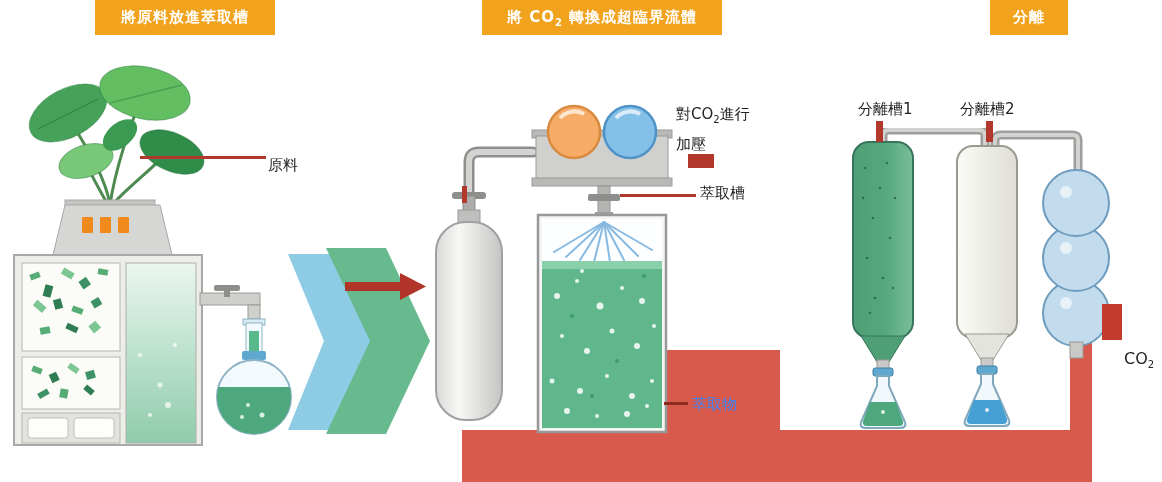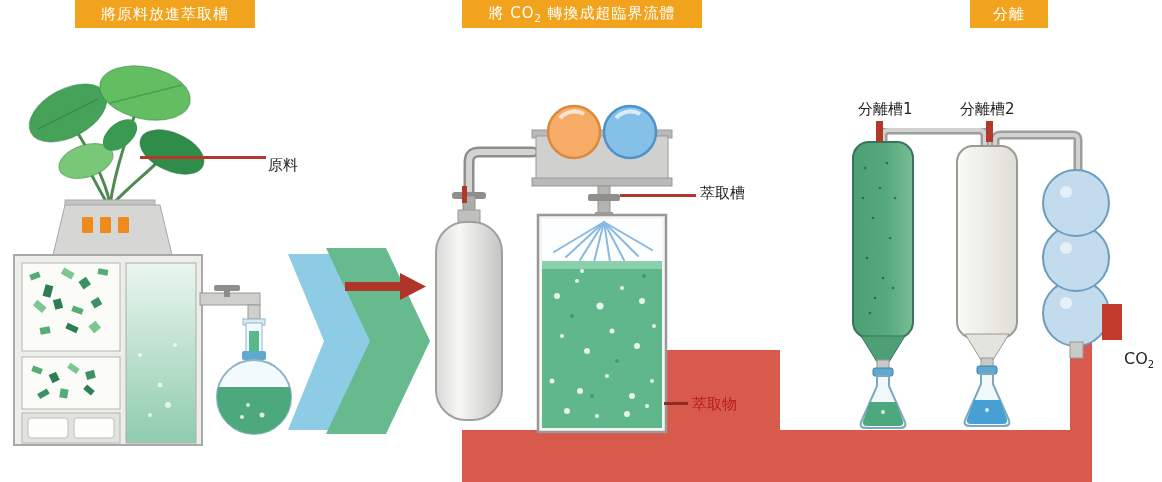--- a/index.html
+++ b/index.html
@@ -1,34 +1,34 @@
 <!DOCTYPE html>
 <html><head>
 <meta charset="utf-8">
 <style>
   html,body{margin:0;padding:0;background:#fff;}
   .canvas{position:relative;width:1162px;height:482px;background:#ffffff;overflow:hidden;
           font-family:"DejaVu Sans","Liberation Sans",sans-serif;}
   
-  .step-header{position:absolute;top:0;height:28px;background:#F2A31D;color:#fff;
-               font-weight:normal;font-size:15px;display:flex;align-items:center;justify-content:center;
-               letter-spacing:1px;}
+  .step-header{position:absolute;top:0;height:35px;background:#F2A31D;color:#fff;
+               font-weight:bold;font-size:15px;display:flex;align-items:center;justify-content:center;
+               letter-spacing:1px;margin-left:20px;}
   #h1{left:75px;width:180px;}
   #h2{left:462px;width:240px;}
   #h3{left:970px;width:78px;}
   .step-header sub{font-size:10px;}
   
   .callout{position:absolute;font-size:15px;color:#222;white-space:nowrap;line-height:20px;}
   .callout sub{font-size:10px;}
   #call-raw{left:268px;top:147px;margin-top:8px;}
   #call-press{left:676px;top:104px;}
   #call-press .line2{margin-top:4px;}
   .press-accent{position:absolute;left:12px;top:50px;width:26px;height:14px;background:#B2382B;}
   #call-tank{left:700px;top:183px;text-align:center;}
-  #call-extract{left:692px;top:394px;color:#b91c1c;}
+  #call-extract{left:692px;top:394px;color:#3b82f6;}
   #call-sep1{left:858px;top:99px;}
   #call-sep2{left:960px;top:99px;}
   #call-co2{left:1124px;top:349px;font-size:16px;}
   
   .leader{position:absolute;background:#B2382B;}
   #lead-raw{left:140px;top:156px;width:126px;height:3px;}
   #lead-cyl{left:462px;top:186px;width:5px;height:17px;}
   #lead-tank{left:620px;top:194px;width:76px;height:3px;}
   #lead-extract{left:664px;top:402px;width:24px;height:3px;background:#8E2B20;}
   #lead-sep1{left:876px;top:121px;width:7px;height:21px;}
@@ -321,20 +321,27 @@
   <div class="leader" id="lead-raw"></div>
   <div class="leader" id="lead-cyl"></div>
   <div class="leader" id="lead-tank"></div>
   <div class="leader" id="lead-extract"></div>
   <div class="leader" id="lead-sep1"></div>
   <div class="leader" id="lead-sep2"></div>
   <div class="leader" id="co2-chip"></div>
 
   <div class="callout" id="call-raw">原料</div>
 
+  <div class="callout" id="call-press">
+    <div class="line1">
+      <span>對CO</span><sub>2</sub><span>進行</span>
+    </div>
+    <div class="line2">加壓</div>
+    <div class="press-accent"></div>
+  </div>
 
   <div class="callout" id="call-tank">萃取槽</div>
   <div class="callout" id="call-extract">萃取物</div>
   <div class="callout" id="call-sep1">分離槽1</div>
   <div class="callout" id="call-sep2">分離槽2</div>
   <div class="callout" id="call-co2">
     <span>CO</span><sub>2</sub>
   </div>
 
 </div>

